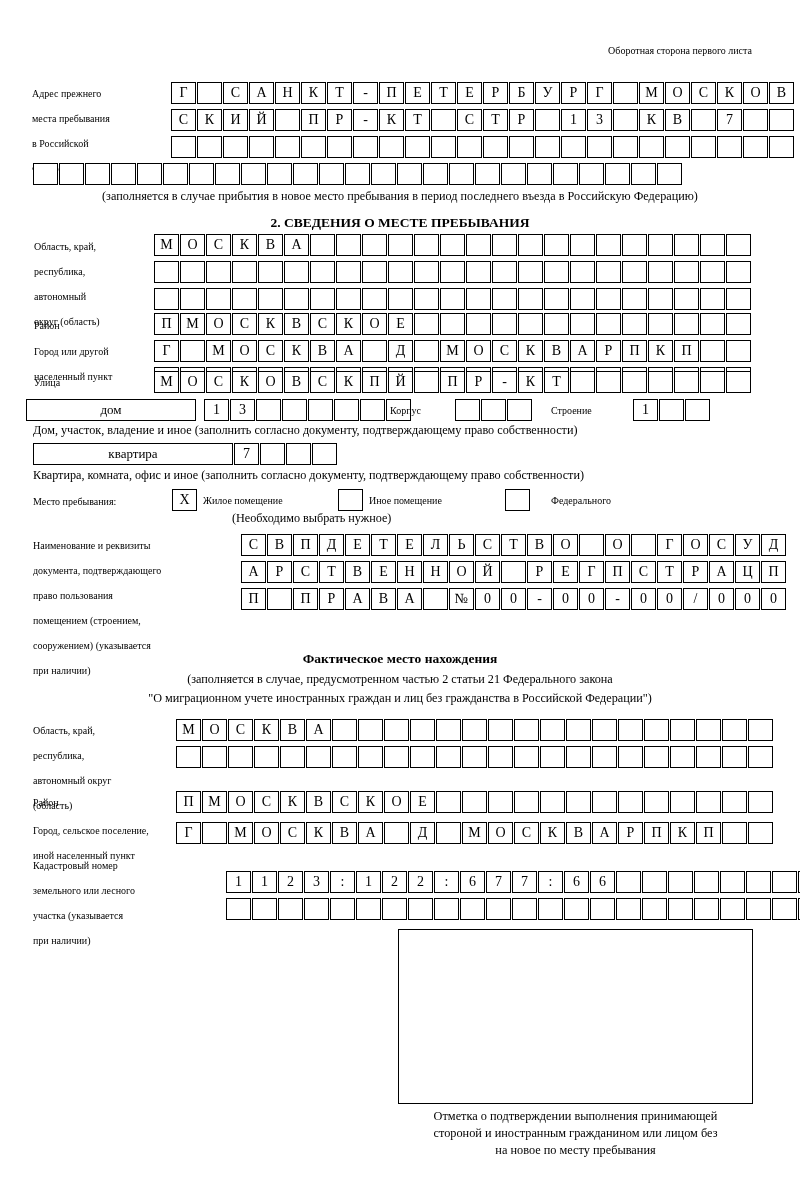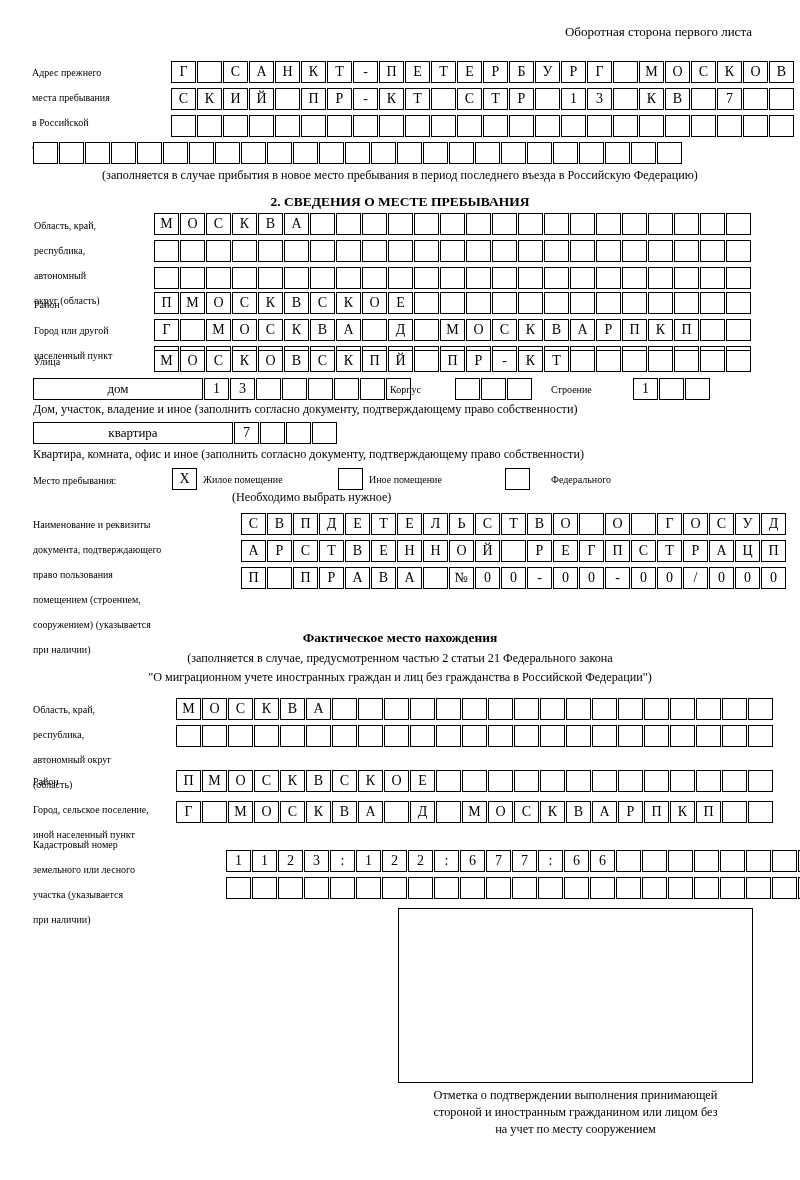--- a/index.html
+++ b/index.html
@@ -13,22 +13,23 @@
     position: relative;
   }
   .page {
     position: relative;
     width: 800px;
     height: 1180px;
     padding: 0;
   }
   .hdr-right {
     text-align: right;
-    font-size: 13px;
+    font-size: 10px;
     padding: 24px 48px 0 0;
+    margin-top: 21px;
   }
   .lbl {
     font-size: 10px;
     line-height: 25px;
   }
   .boxes {
     display: flex;
   }
   .bx {
     width: 25px;
@@ -380,21 +381,21 @@
       <div class="bx">Т</div>
       <div class="bx"></div>
       <div class="bx"></div>
       <div class="bx"></div>
       <div class="bx"></div>
       <div class="bx"></div>
       <div class="bx"></div>
       <div class="bx"></div>
     </div>
 
-  <div class="abs wideline" style="left:33px; top:378px; width:170px;">дом</div>
+  <div class="abs wideline" style="left:26px; top:378px; width:170px;">дом</div>
   <div class="abs boxes" id="h0" style="left:204px; top:378px;">
       <div class="bx">1</div>
       <div class="bx">3</div>
       <div class="bx"></div>
       <div class="bx"></div>
       <div class="bx"></div>
       <div class="bx"></div>
       <div class="bx"></div>
       <div class="bx"></div>
     </div>
@@ -681,16 +682,16 @@
       <div class="bx"></div>
       <div class="bx"></div>
       <div class="bx"></div>
       <div class="bx"></div>
     </div>
 
   <div class="abs bigbox" style="left:398px; top:908px; width:355px; height:175px;"></div>
   <div class="abs caption" style="left:398px; top:1087px; width:355px;">
     <div>Отметка о подтверждении выполнения принимающей</div>
     <div>стороной и иностранным гражданином или лицом без</div>
-    <div>на учет по месту сооружением</div>
+    <div>на новое по месту пребывания</div>
   </div>
 
 </div>
 
 </body></html>

